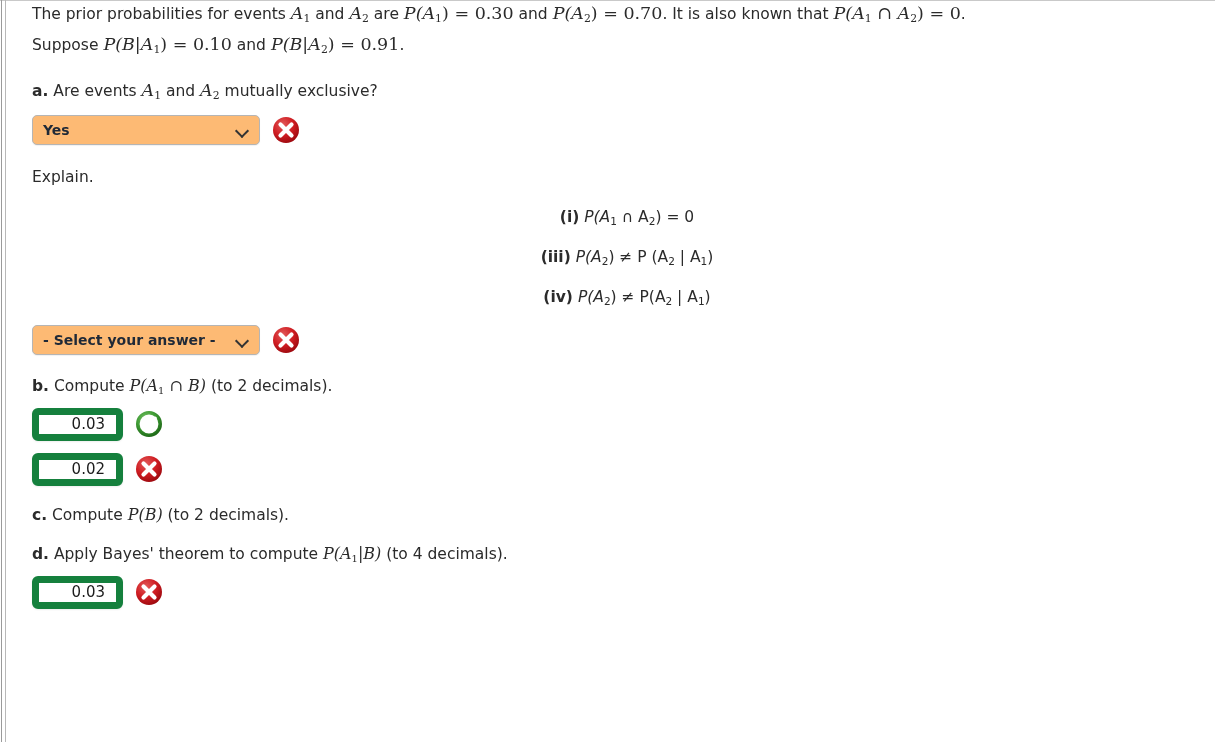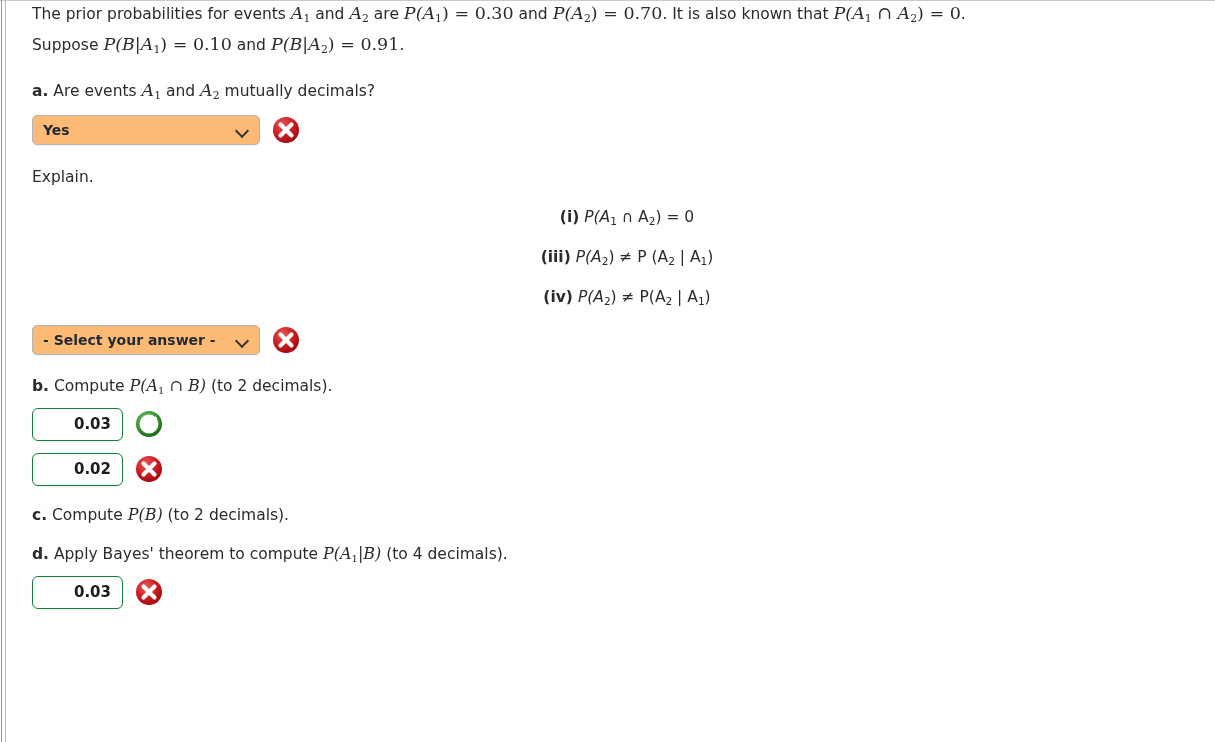--- a/index.html
+++ b/index.html
@@ -143,26 +143,26 @@
     border-bottom: 2px solid #333;
     transform: rotate(45deg);
   }
 
   
   .answer-box {
     box-sizing: border-box;
     width: 91px;
     height: 33px;
     background: #ffffff;
-    border: 1px solid #15803d;
+    border: 7px solid #15803d;
     border-radius: 6px;
     box-shadow: 0 1px 2px rgba(0,0,0,0.07);
     text-align: right;
     font-family: "DejaVu Sans", sans-serif;
-    font-weight: bold;
+    font-weight: normal;
     font-size: 15px;
     color: #1b1b1b;
     padding: 0 11px 0 6px;
     line-height: 31px;
   }
 
   
   .marker { flex: 0 0 auto; display: block; }
 
   .row-a  { margin-top: 12px; }
@@ -184,21 +184,21 @@
 
     <div class="stem line1">
       <span>The prior probabilities for events </span><span class="m"><span>A</span><sub>1</sub></span><span> and </span><span class="m"><span>A</span><sub>2</sub></span><span> are </span><span class="m"><span>P(A</span><sub>1</sub><span class="up">) = 0.30</span></span><span> and </span><span class="m"><span>P(A</span><sub>2</sub><span class="up">) = 0.70</span></span><span>. It is also known that </span><span class="m"><span>P(A</span><sub>1</sub><span> ∩ A</span><sub>2</sub><span class="up">) = 0</span></span><span>.</span>
     </div>
 
     <div class="stem">
       <span>Suppose </span><span class="m"><span>P(B|A</span><sub>1</sub><span class="up">) = 0.10</span></span><span> and </span><span class="m"><span>P(B|A</span><sub>2</sub><span class="up">) = 0.91</span></span><span>.</span>
     </div>
 
     <div class="qline">
-      <span class="lbl">a.</span><span> Are events </span><span class="m"><span>A</span><sub>1</sub></span><span> and </span><span class="m"><span>A</span><sub>2</sub></span><span> mutually decimals?</span>
+      <span class="lbl">a.</span><span> Are events </span><span class="m"><span>A</span><sub>1</sub></span><span> and </span><span class="m"><span>A</span><sub>2</sub></span><span> mutually exclusive?</span>
     </div>
 
     <div class="ctl-row row-a">
       <div class="select w-yes">
         <span class="sel-text">Yes</span>
         <span class="chev"></span>
       </div>
       <svg class="marker" width="34" height="34" viewBox="0 0 34 34">
         <defs>
           <radialGradient id="rx" cx="38%" cy="30%" r="78%">

